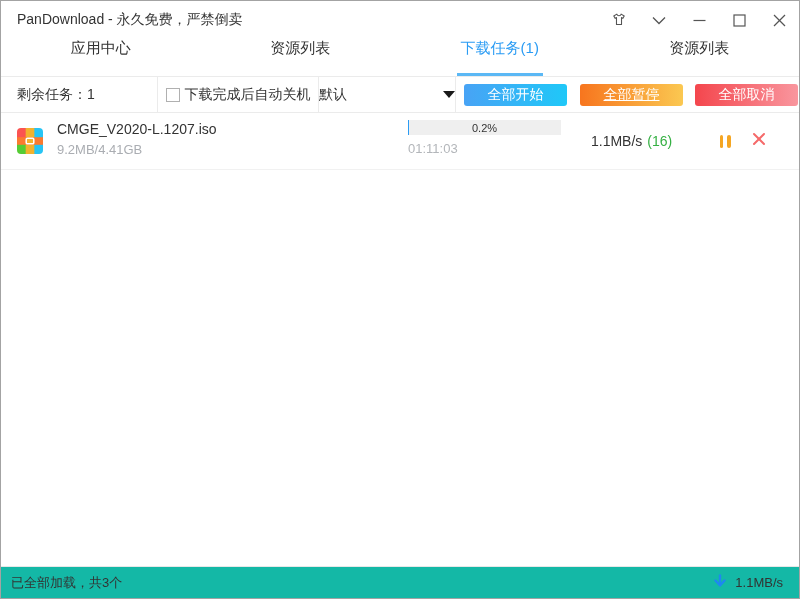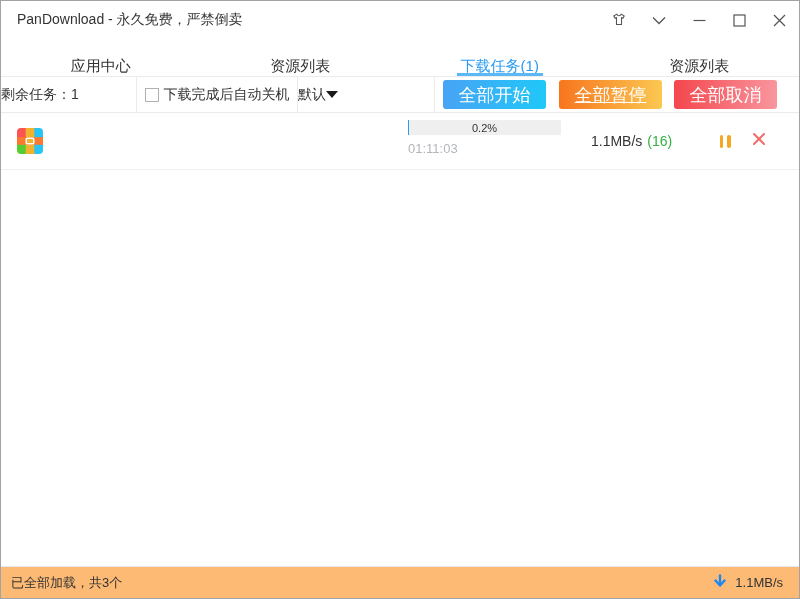--- a/index.html
+++ b/index.html
@@ -36,21 +36,21 @@
 
   
   .tabbar {
     height: 38px;
     display: flex;
     border-bottom: 1px solid #ebebeb;
   }
   .tab {
     flex: 1;
     position: relative;
-    display: flex; align-items: flex-end; justify-content: center;
+    display: flex; align-items: flex-start; justify-content: center;
     font-size: 15px;
     color: #333;
   }
   .tab.active { color: #2b9cf4; }
   .tab.active .tab-underline {
     position: absolute;
     bottom: 0; left: 50%;
     transform: translateX(-50%);
     width: 86px; height: 3px;
     background: #5bb8f5;
@@ -58,41 +58,41 @@
 
   
   .toolbar {
     height: 36px;
     display: flex;
     align-items: center;
     border-bottom: 1px solid #ebebeb;
     font-size: 14px;
   }
   .tb-sec { height: 100%; display: flex; align-items: center; border-right: 1px solid #ebebeb; }
-  .tb-remaining { width: 136px; }
+  .tb-remaining { width: 157px; padding-left: 16px; }
   .tb-shutdown { width: 161px; justify-content: center; gap: 5px; }
   .tb-shutdown input {
     width: 14px; height: 14px;
     accent-color: #fff;
     border: 1px solid #b0b0b0;
     appearance: none;
     background: #fff;
   }
-  .tb-profile { width: 137px; justify-content: flex-start; }
+  .tb-profile { width: 137px; justify-content: space-between; }
   .tb-profile .caret {
     width: 0; height: 0;
     border-left: 6px solid transparent;
     border-right: 6px solid transparent;
     border-top: 7px solid #1a1a1a;
   }
   .tb-buttons { display: flex; align-items: center; height: 100%; border-right: none; margin-left: 8px; }
   .grad-btn {
-    width: 103px; height: 29px;
+    width: 103px; height: 22px;
     border: none; border-radius: 3px;
-    color: #fff; font-size: 18px;
+    color: #fff; font-size: 14px;
     font-family: inherit;
     display: flex; align-items: center; justify-content: center;
     cursor: default;
   }
   .btn-start  { background: linear-gradient(90deg, #48a3f5, #1fc8f8); }
   .btn-pause  { background: linear-gradient(90deg, #f7751e, #fbc851); margin-left: 13px; text-decoration: underline; }
   .btn-cancel { background: linear-gradient(90deg, #f4464d, #f9969e); margin-left: 12px; }
 
   
   .dl-row {
@@ -144,21 +144,21 @@
     display: flex; align-items: center; justify-content: center;
   }
 
   
   .statusbar {
     position: absolute; left: 0; right: 0; bottom: 0;
     height: 32px;
     border-top: 1px solid #e7e7e7;
     display: flex; align-items: center;
     font-size: 13px;
-    background: #fdba74;
+    background: #14b8a6;
   }
   .status-left { padding-left: 10px; flex: 1; }
   .status-right { display: flex; align-items: center; gap: 9px; padding-right: 16px; }
 </style>
 </head>
 <body>
 
 <div class="titlebar">
   <div class="titlebar-text">PanDownload - 永久免费，严禁倒卖</div>
   <div class="win-controls">
@@ -239,20 +239,24 @@
     <svg width="26" height="26" viewBox="0 0 24 24">
       <rect x="0" y="0" width="12" height="12" fill="#fb5351"></rect>
       <rect x="12" y="0" width="12" height="12" fill="#27c4f4"></rect>
       <rect x="0" y="12" width="12" height="12" fill="#55cc34"></rect>
       <rect x="12" y="12" width="12" height="12" fill="#27c4f4"></rect>
       <rect x="8" y="0" width="8" height="24" fill="#f2b22e"></rect>
       <rect x="0" y="8.5" width="24" height="7" fill="#fb7a2f"></rect>
       <rect x="8.5" y="9.5" width="7" height="5" rx="1" fill="#f2b22e" stroke="#ffffff" stroke-width="1.4"></rect>
     </svg>
   </div>
+  <div class="file-info">
+    <div class="file-name">CMGE_V2020-L.1207.iso</div>
+    <div class="file-size">9.2MB/4.41GB</div>
+  </div>
   <div class="progress-wrap">
     <div class="progress-bar">
       <div class="progress-fill" style="width: 0.2%;"></div>
       <div class="progress-label">0.2%</div>
     </div>
     <div class="eta">01:11:03</div>
   </div>
   <div class="speed-wrap">
     <span class="speed-val">1.1MB/s</span>
     <span class="speed-conn">(16)</span>

